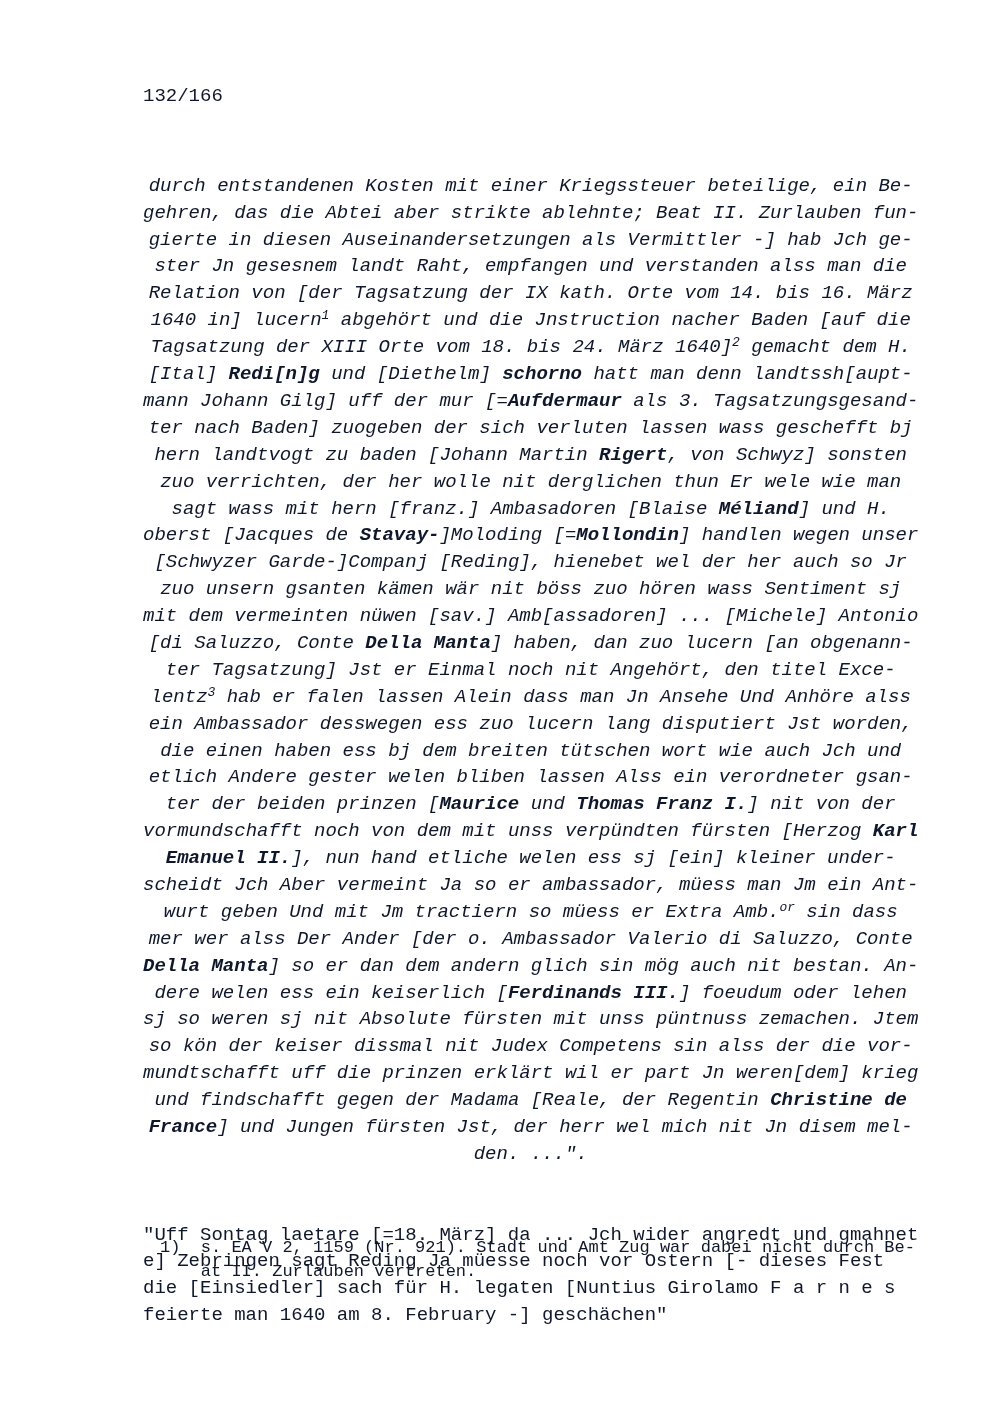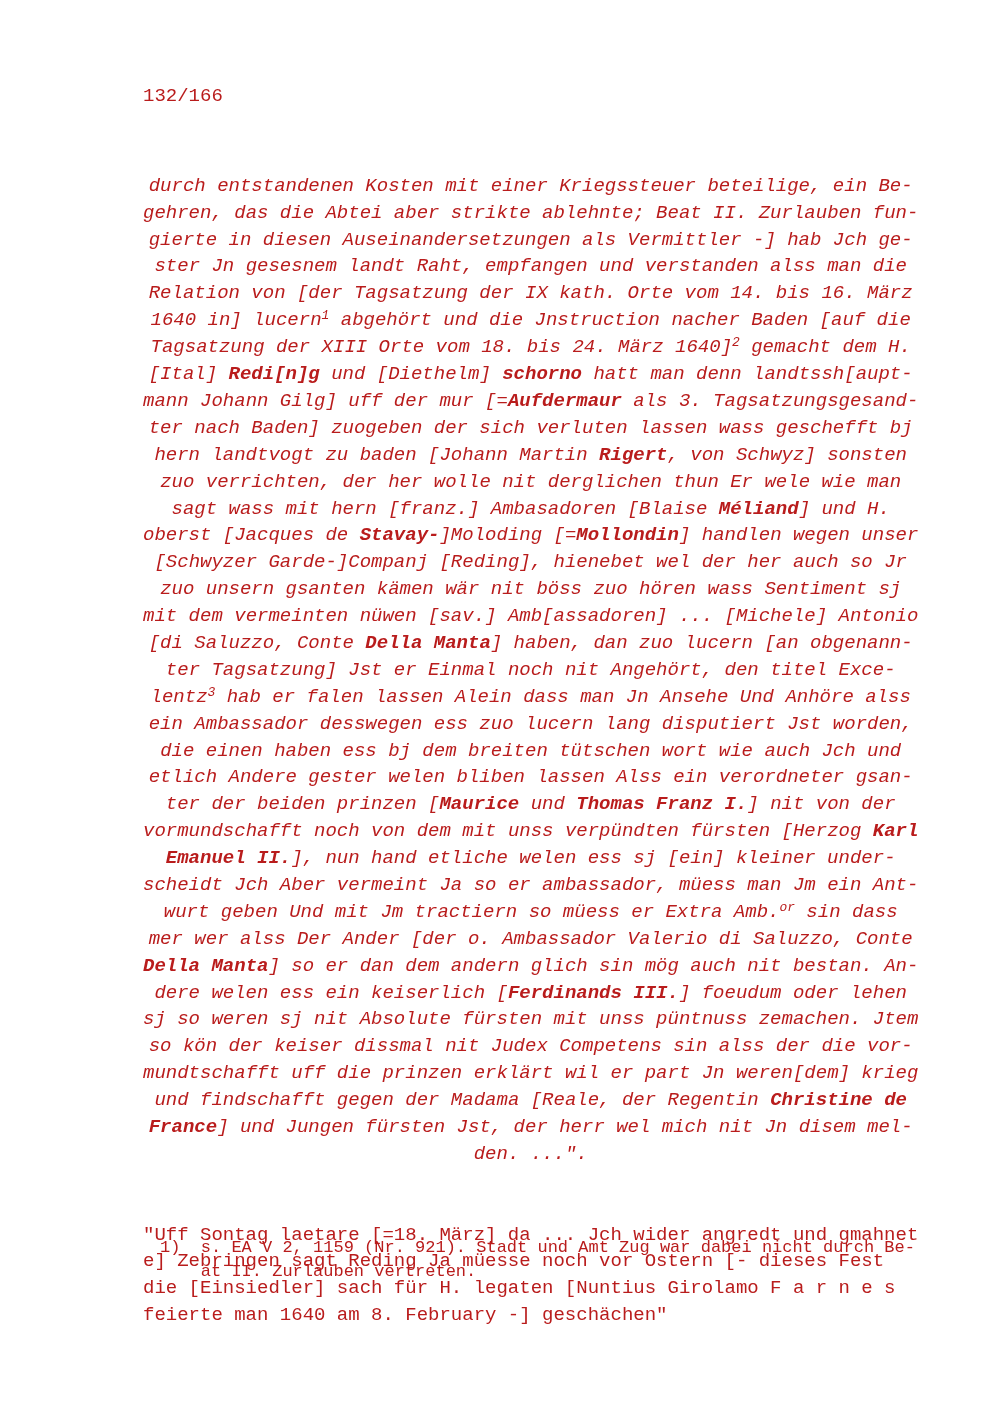--- a/index.html
+++ b/index.html
@@ -5,21 +5,21 @@
   html, body {
     margin: 0;
     padding: 0;
     background: #ffffff;
   }
   .page {
     position: relative;
     width: 1000px;
     height: 1415px;
     background: #ffffff;
-    color: #b91c1c;
+    color: #0f172a;
     font-family: "Liberation Mono", "DejaVu Sans Mono", monospace;
     overflow: hidden;
   }
   .page-number {
     position: absolute;
     left: 143px;
     top: 84px;
     font-size: 19px;
     line-height: 24px;
     font-style: normal;

